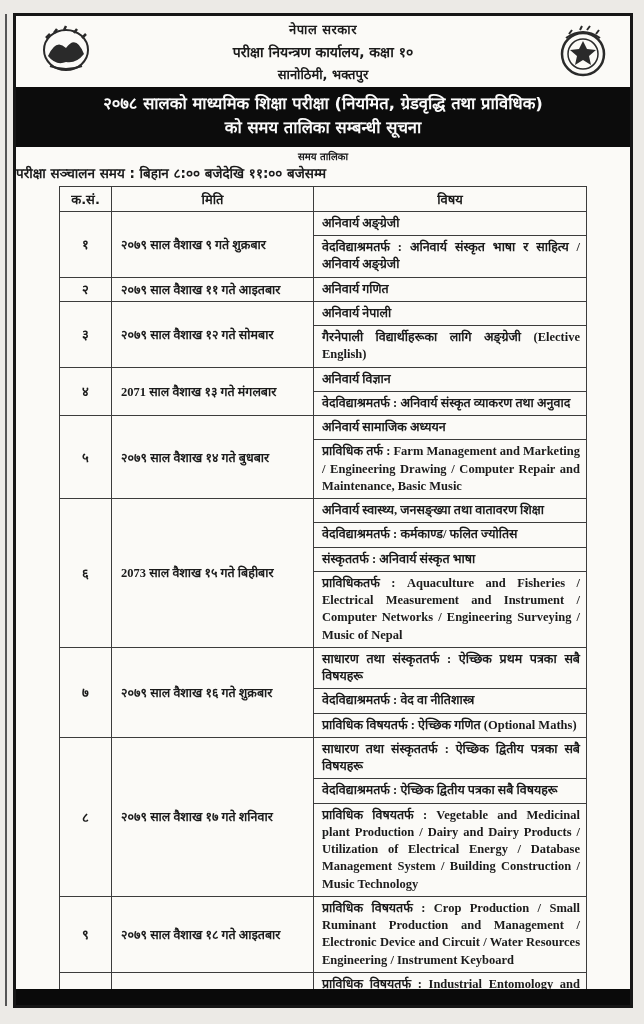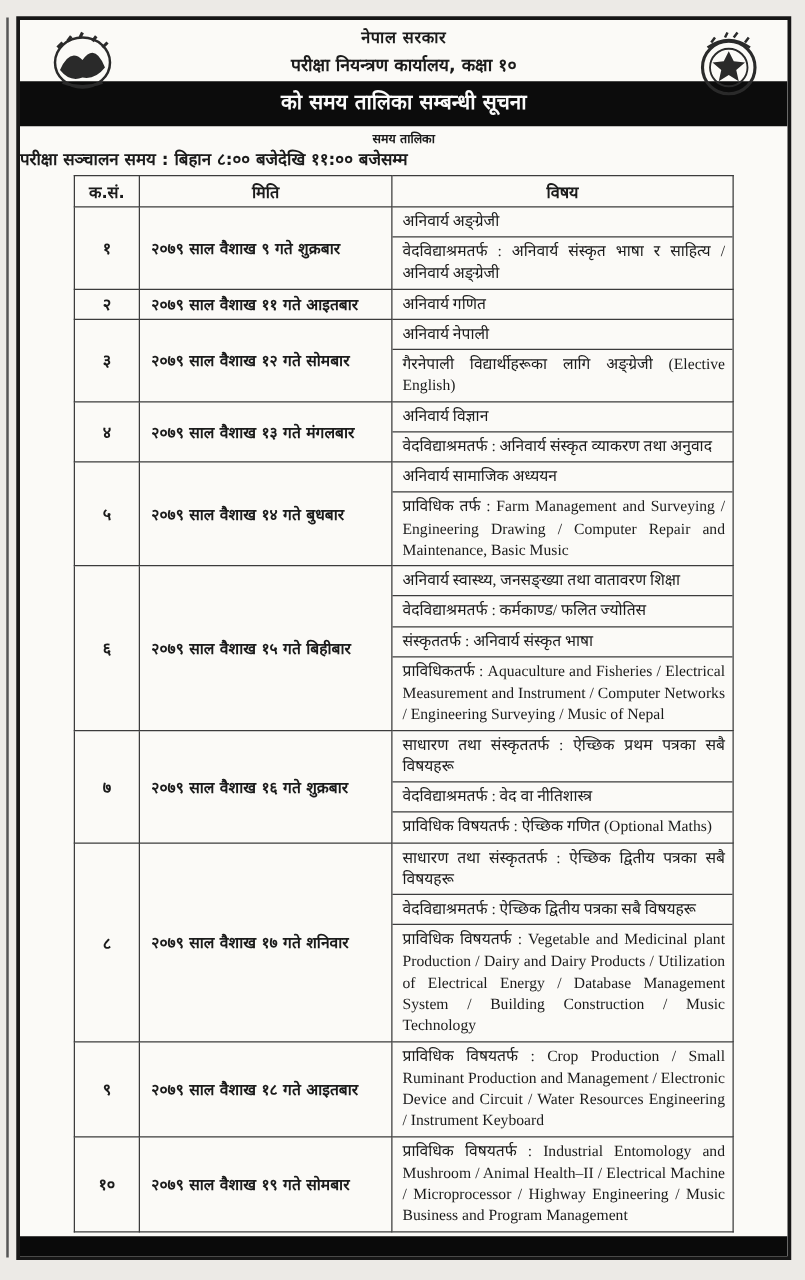--- a/index.html
+++ b/index.html
@@ -69,25 +69,25 @@
     vertical-align: middle;
   }
   .schedule th {
     font-size: 13px; font-weight: bold;
     padding: 3px 2px;
     background: #fbfaf7;
   }
   col.c-sn   { width: 52px; }
   col.c-date { width: 202px; }
   td.sn-cell   { text-align: center; font-size: 13px; font-weight: bold; }
-  td.date-cell { font-size: 12.5px; font-weight: bold; padding: 2px 4px 2px 9px; }
+  td.date-cell { font-size: 12.5px; font-weight: bold; padding: 2px 4px 2px 9px; font-family: Liberation Serif, serif; }
   td.subjects-cell { padding: 0; }
   .subject-line {
     font-size: 12.5px;
-    font-weight: normal;
+    font-weight: bold;
     line-height: 1.38;
     padding: 3px 6px 3px 8px;
     border-top: 1.5px solid #3c3c3c;
     text-align: justify;
     font-family: "Liberation Serif", "DejaVu Sans", serif;
   }
   .subject-line:first-child { border-top: none; }
 </style>
 </head>
 <body>
@@ -109,23 +109,25 @@
       <svg width="54" height="56" viewBox="0 0 54 56">
         <circle cx="27" cy="30" r="21" fill="none" stroke="#2a2a2a" stroke-width="2.5"></circle>
         <circle cx="27" cy="30" r="15" fill="none" stroke="#2a2a2a" stroke-width="1.5"></circle>
         <path d="M27 17 L31 25 L40 26 L33 32 L35 41 L27 36 L19 41 L21 32 L14 26 L23 25 Z" fill="#2a2a2a"></path>
         <path d="M10 14 Q27 2 44 14" fill="none" stroke="#2a2a2a" stroke-width="2"></path>
         <path d="M13 10 L16 6 M24 6 L26 2 M31 6 L34 2 M40 10 L43 6" stroke="#2a2a2a" stroke-width="2" fill="none"></path>
       </svg>
     </span>
     <div class="lh-gov">नेपाल सरकार</div>
     <div class="lh-office">परीक्षा नियन्त्रण कार्यालय, कक्षा १०</div>
+    <div class="lh-addr">सानोठिमी, भक्तपुर</div>
   </div>
 
   <div class="banner">
+    <div>२०७८ सालको माध्यमिक शिक्षा परीक्षा (नियमित, ग्रेडवृद्धि तथा प्राविधिक)</div>
     <div>को समय तालिका सम्बन्धी सूचना</div>
   </div>
 
 
   <div class="sched-title">समय तालिका</div>
   <div class="sched-time">परीक्षा सञ्चालन समय : बिहान ८:०० बजेदेखि ११:०० बजेसम्म</div>
 
   <table class="schedule">
     <colgroup>
       <col class="c-sn">
@@ -158,37 +160,37 @@
         <tr>
           <td class="sn-cell">३</td>
           <td class="date-cell">२०७९ साल वैशाख १२ गते सोमबार</td>
           <td class="subjects-cell">
             <div class="subject-line">अनिवार्य नेपाली</div>
             <div class="subject-line">गैरनेपाली विद्यार्थीहरूका लागि अङ्ग्रेजी (Elective English)</div>
           </td>
         </tr>
         <tr>
           <td class="sn-cell">४</td>
-          <td class="date-cell">२०७९ साल वैशाख १३ गते मंगलबार</td>
+          <td class="date-cell">2071 साल वैशाख १३ गते मंगलबार</td>
           <td class="subjects-cell">
             <div class="subject-line">अनिवार्य विज्ञान</div>
             <div class="subject-line">वेदविद्याश्रमतर्फ : अनिवार्य संस्कृत व्याकरण तथा अनुवाद</div>
           </td>
         </tr>
         <tr>
           <td class="sn-cell">५</td>
           <td class="date-cell">२०७९ साल वैशाख १४ गते बुधबार</td>
           <td class="subjects-cell">
             <div class="subject-line">अनिवार्य सामाजिक अध्ययन</div>
-            <div class="subject-line">प्राविधिक तर्फ : Farm Management and Surveying / Engineering Drawing / Computer Repair and Maintenance, Basic Music</div>
+            <div class="subject-line">प्राविधिक तर्फ : Farm Management and Marketing / Engineering Drawing / Computer Repair and Maintenance, Basic Music</div>
           </td>
         </tr>
         <tr>
           <td class="sn-cell">६</td>
-          <td class="date-cell">२०७९ साल वैशाख १५ गते बिहीबार</td>
+          <td class="date-cell">2073 साल वैशाख १५ गते बिहीबार</td>
           <td class="subjects-cell">
             <div class="subject-line">अनिवार्य स्वास्थ्य, जनसङ्ख्या तथा वातावरण शिक्षा</div>
             <div class="subject-line">वेदविद्याश्रमतर्फ : कर्मकाण्ड/ फलित ज्योतिस</div>
             <div class="subject-line">संस्कृततर्फ : अनिवार्य संस्कृत भाषा</div>
             <div class="subject-line">प्राविधिकतर्फ : Aquaculture and Fisheries / Electrical Measurement and Instrument / Computer Networks / Engineering Surveying / Music of Nepal</div>
           </td>
         </tr>
         <tr>
           <td class="sn-cell">७</td>
           <td class="date-cell">२०७९ साल वैशाख १६ गते शुक्रबार</td>

